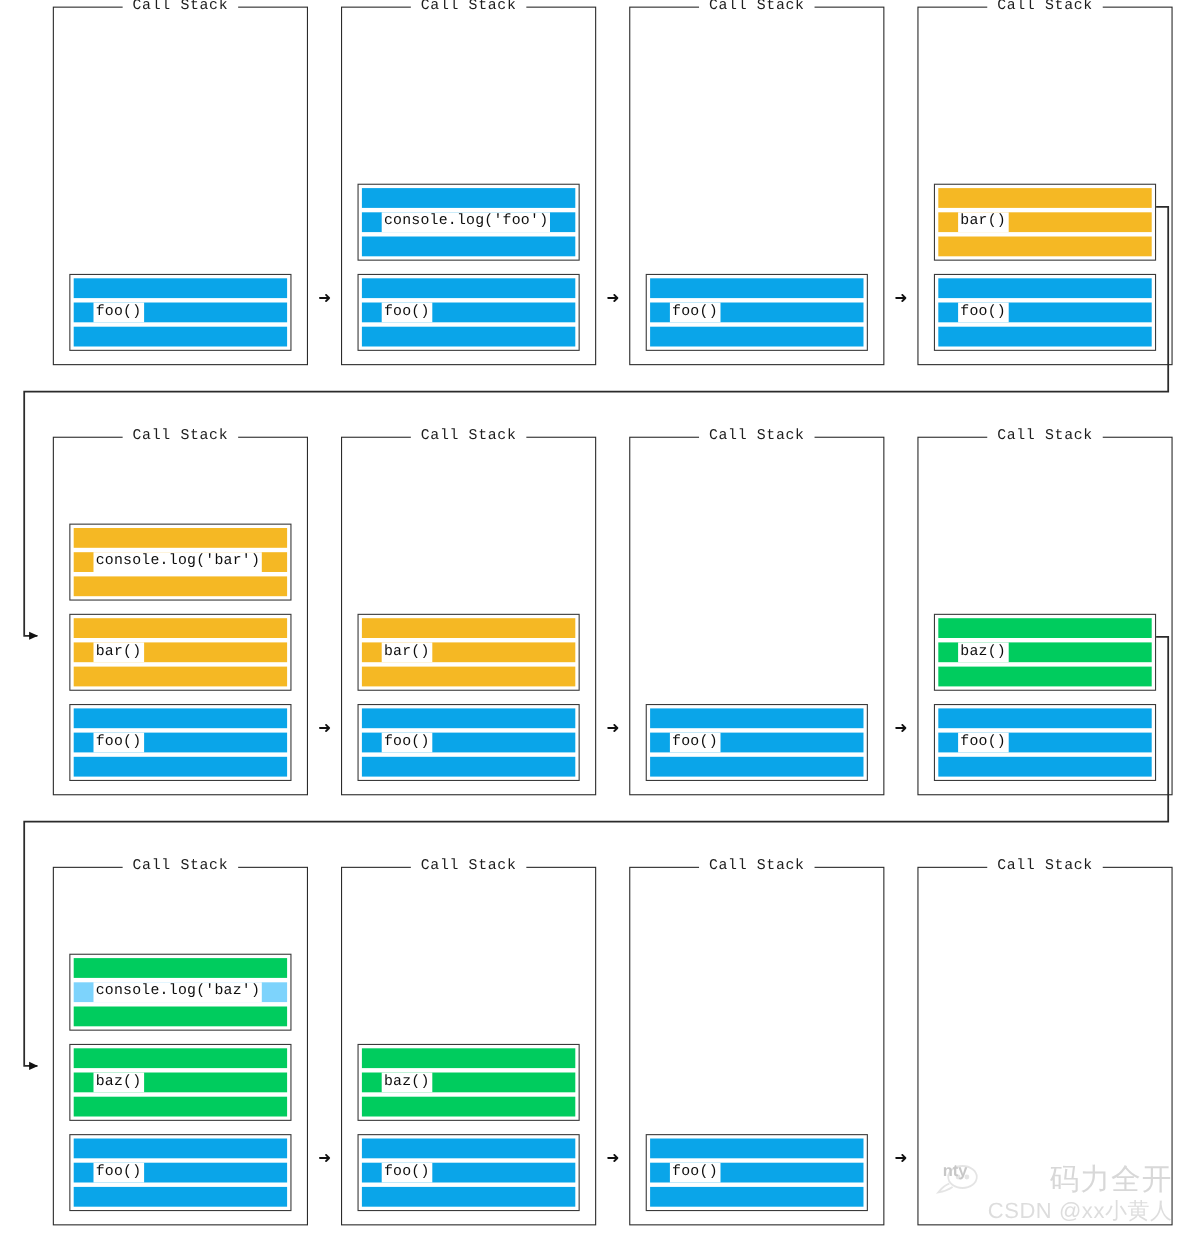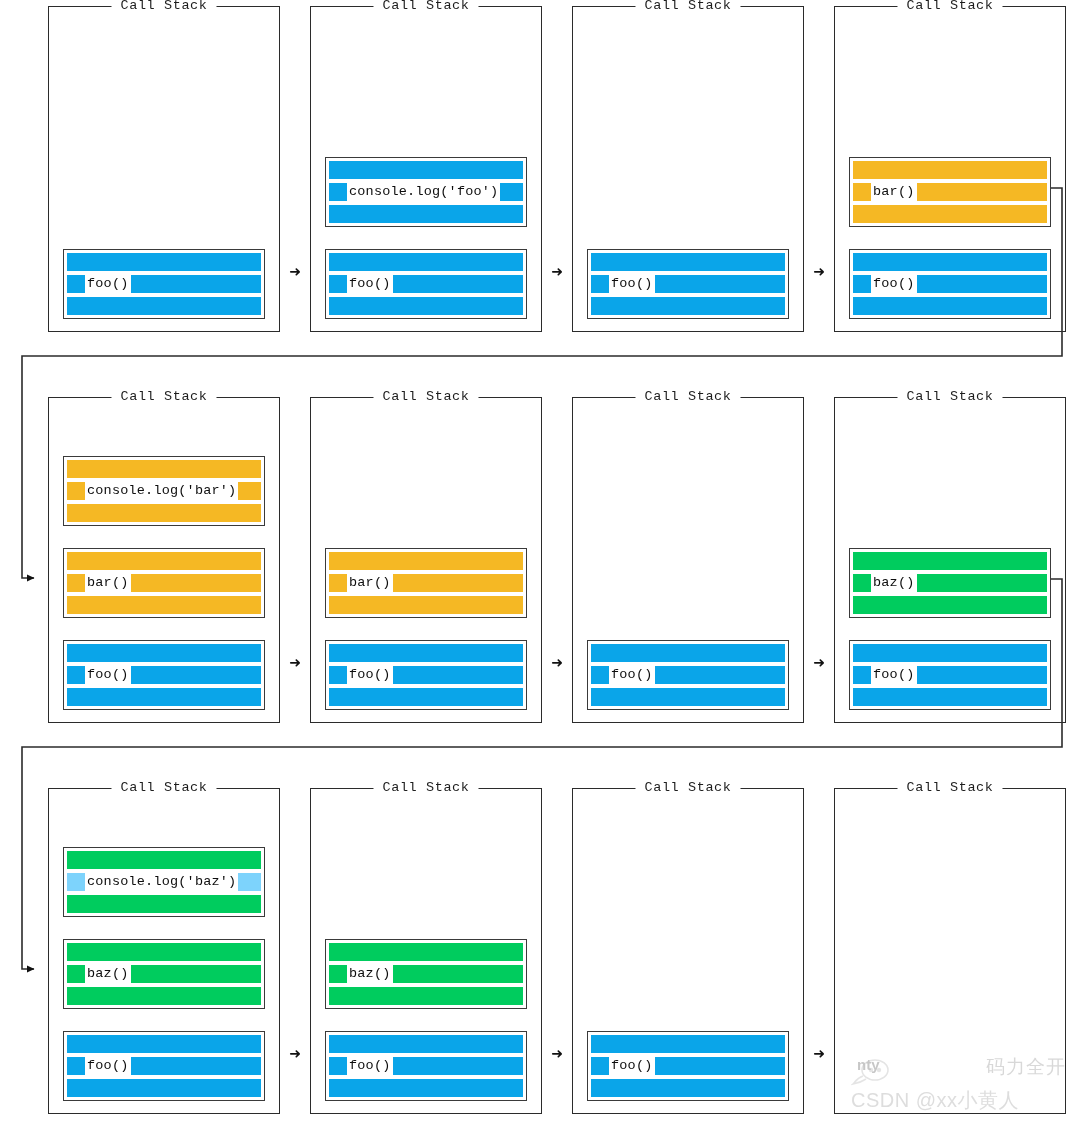--- a/index.html
+++ b/index.html
@@ -83,21 +83,21 @@
     color: #1d1d1d;
     white-space: nowrap;
     line-height: 16px;
   }
 
   
   .frames {
     display: flex;
     flex-direction: column;
     justify-content: flex-end;
-    gap: 22px;
+    gap: 12px;
     width: 100%;
   }
 
   
   .frame {
     box-sizing: border-box;
     border: 1.6px solid #3a3a3a;
     background: #ffffff;
     padding: 3px;
     width: 100%;
@@ -144,21 +144,21 @@
     width: 215px;
     height: 74px;
     pointer-events: none;
     opacity: 0.55;
     font-family: Liberation Sans, sans-serif;
   }
   #wm-line1 {
     position: absolute;
     left: 0; top: 14px;
     width: 100%;
-    font-size: 19px;
+    font-size: 27px;
     color: #b9b9b9;
     letter-spacing: 1px;
     white-space: nowrap;
     text-align: right;
   }
   #wm-badge {
     position: absolute;
     left: 6px; top: 16px;
     font-size: 15px;
     font-weight: bold;
@@ -166,21 +166,21 @@
     white-space: nowrap;
   }
   #wm-line2 {
     position: absolute;
     left: 0; bottom: 0;
     width: 100%;
     font-size: 20px;
     color: #c2c2c2;
     letter-spacing: 0.5px;
     white-space: nowrap;
-    text-align: left;
+    text-align: right;
     margin-top: 13px;
   }
   .wm-bubble {
     position: absolute;
     left: 0;
     top: 18px;
     width: 40px;
     height: 28px;
   }
 </style>

